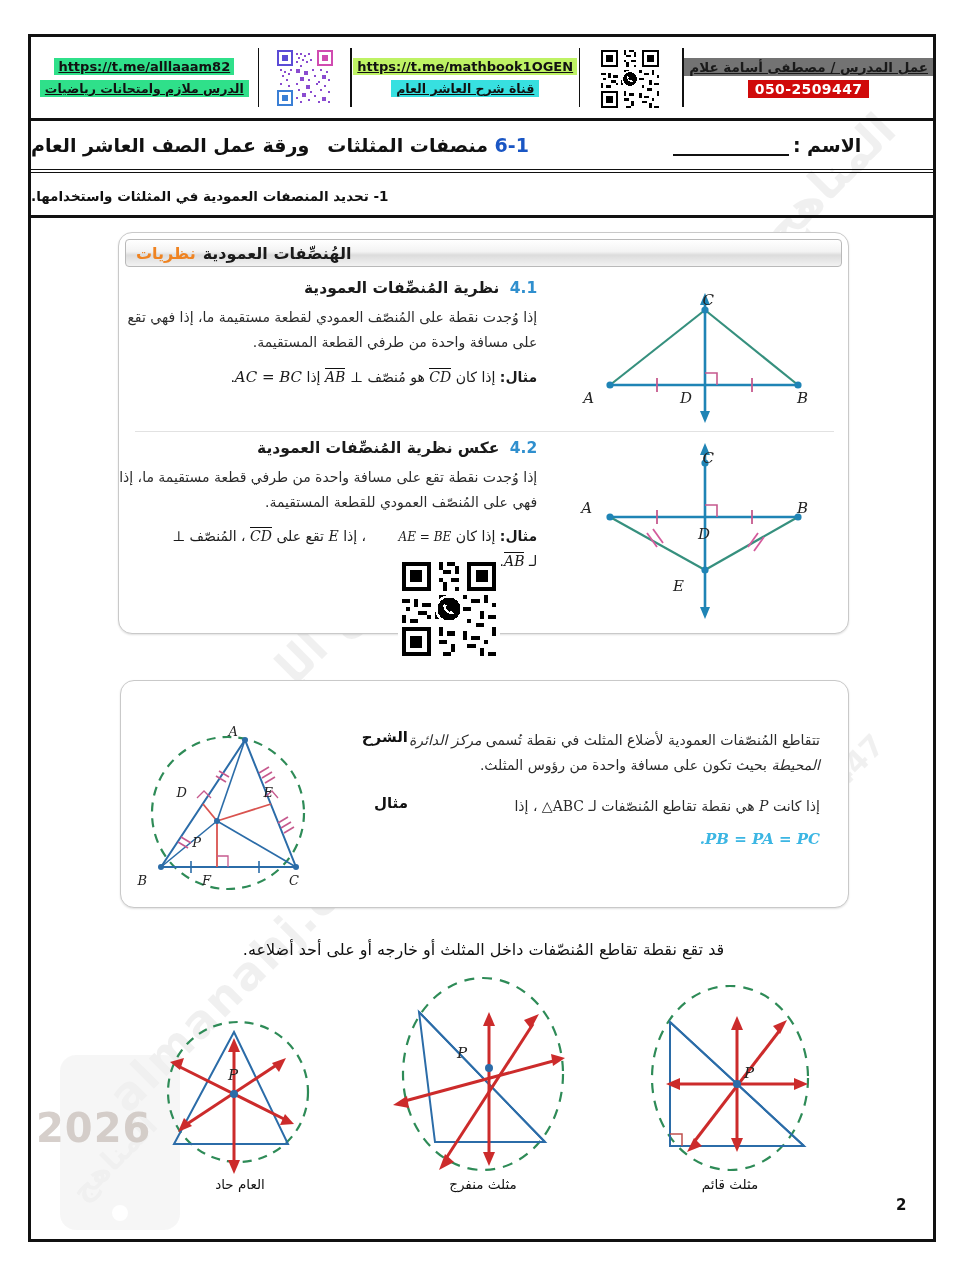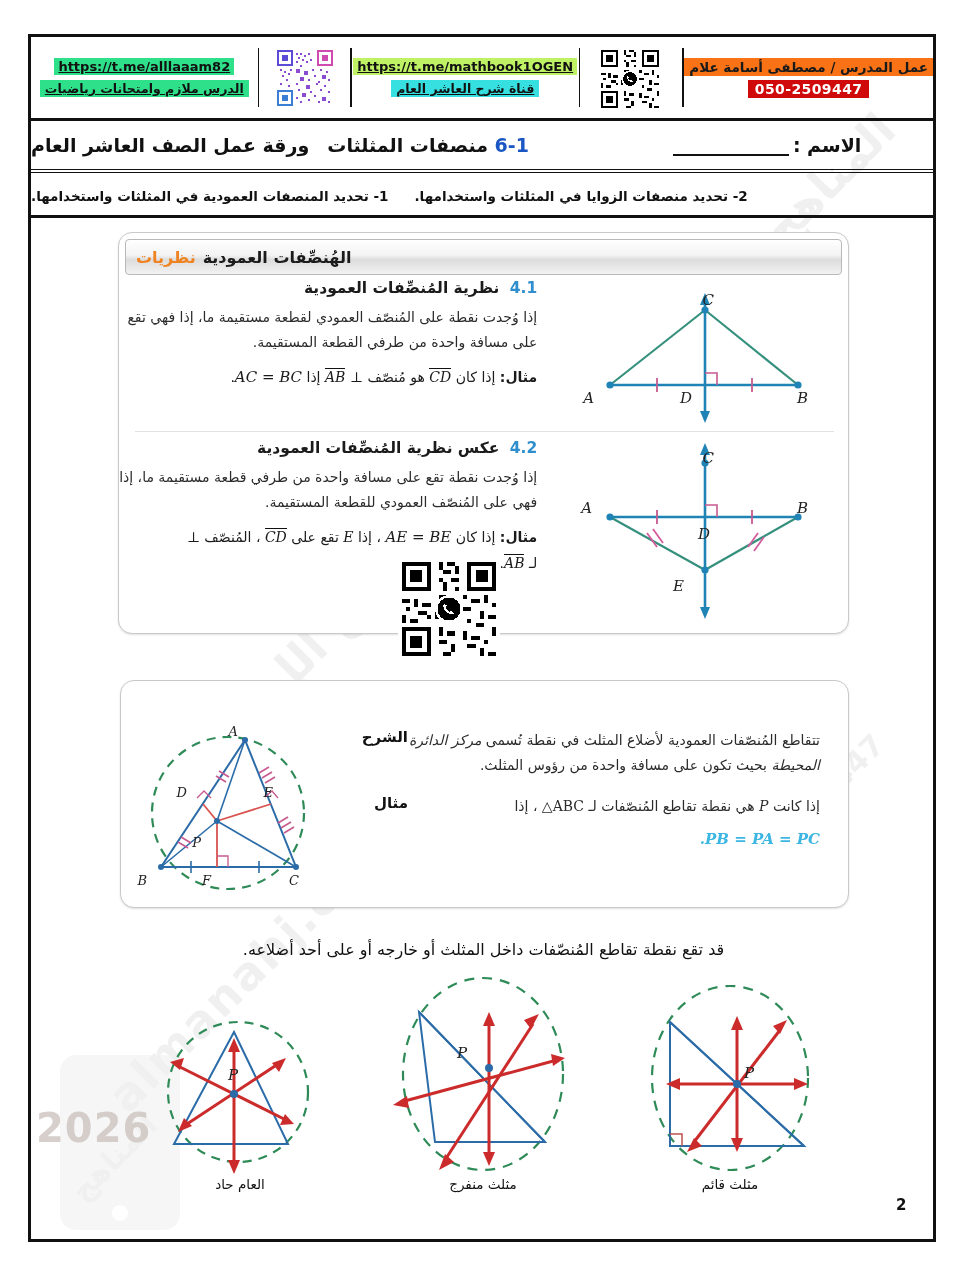--- a/index.html
+++ b/index.html
@@ -26,22 +26,22 @@
     margin-left:-8px;border-radius:50%;background:#fff;}
 
   
   .hdr{position:absolute;left:31px;top:37px;width:902px;height:84px;
        border-bottom:3px solid #111;box-sizing:border-box;display:flex;
        flex-direction:row-reverse;align-items:center;}
   .hdr-cell{display:flex;align-items:center;justify-content:center;height:100%;}
   .hdr-div{width:2px;height:72%;background:#111;}
 
   .contact-block{width:250px;display:flex;flex-direction:column;align-items:center;gap:4px;}
-  .teacher-line{background:#f97316;color:#1a1a1a;font-size:13.5px;font-weight:bold;
-      padding:1px 5px;white-space:nowrap;}
+  .teacher-line{background:#737373;color:#1a1a1a;font-size:13.5px;font-weight:bold;
+      padding:1px 5px;text-decoration:underline;white-space:nowrap;}
   .phone-line{background:#d00a0a;color:#ffffff;font-size:14px;font-weight:bold;
       padding:1px 7px;letter-spacing:.4px;direction:ltr;}
 
   .tg-block{width:240px;display:flex;flex-direction:column;align-items:center;gap:5px;}
   .tg-url{font-size:13px;font-weight:bold;text-decoration:underline;color:#111;
       background:#bef264;padding:1px 4px;direction:ltr;white-space:nowrap;}
   .tg-url.cyan{background:#2fe08a;}
   .tg-sub{font-size:12.5px;font-weight:bold;text-decoration:underline;color:#111;
       background:#37e0e0;padding:1px 5px;white-space:nowrap;}
   .tg-sub.green{background:#2fe08a;}
@@ -74,21 +74,21 @@
   .obj-item{font-size:13.5px;color:#111;font-weight:600;}
   .obj-1{margin-right:26px;}
   .obj-2{margin-right:120px;}
 
   
   .card{position:absolute;background:#fff;border:1px solid #c9c9c9;border-radius:14px;
       box-shadow:0 1px 2px rgba(0,0,0,.12);box-sizing:border-box;}
   .card-a{left:118px;top:232px;width:731px;height:402px;}
   .card-b{left:120px;top:680px;width:729px;height:228px;}
 
-  .bar{position:absolute;left:6px;top:6px;width:calc(100% - 12px);height:36px;
+  .bar{position:absolute;left:6px;top:6px;width:calc(100% - 12px);height:28px;
       border:1px solid #b9b9b9;border-radius:4px;
       background:linear-gradient(180deg,#ffffff 0%,#f3f3f3 45%,#dcdcdc 58%,#f2f2f2 100%);
       display:flex;flex-direction:row-reverse;align-items:center;padding:0 10px;
       box-sizing:border-box;gap:7px;}
   .bar .kw{color:#ef8321;font-size:16px;font-weight:bold;}
   .bar .ttl{color:#1b1b1b;font-size:16px;font-weight:bold;}
   .bar .num{color:#1b1b1b;font-size:15px;font-weight:bold;direction:ltr;}
 
   
   .thm{position:absolute;display:flex;flex-direction:row-reverse;}
@@ -296,21 +296,20 @@
     <span>منصفات المثلثات</span>
   </span>
   <span class="t-name">
     <span>الاسم :</span>
     <span class="blank"></span>
   </span>
 </div>
 
 <div class="obj-row">
   <span class="obj-item obj-1">1- تحديد المنصفات العمودية في المثلثات واستخدامها.</span>
-  <span class="obj-item obj-2">2- تحديد منصفات الزوايا في المثلثات واستخدامها.</span>
 </div>
 
 <div class="card card-a">
 
   <div class="bar">
     <span class="kw">نظريات</span>
     <span class="ttl">الهُنصِّفات العمودية</span>
   </div>
 
   <div class="thm" style="left:0;top:46px;width:731px;">
@@ -365,21 +364,21 @@
   <div class="thm" style="left:0;top:206px;width:731px;">
     <div class="thm-txt" style="width:420px;padding-right:14px;">
       <div class="thm-head">
         <span class="n">4.2</span>
         <span>عكس نظرية المُنصِّفات العمودية</span>
       </div>
       <div class="thm-body">إذا وُجدت نقطة تقع على مسافة واحدة من طرفي قطعة مستقيمة ما، إذا فهي على المُنصّف العمودي للقطعة المستقيمة.</div>
       <div class="thm-ex">
         <b>مثال:</b>
         <span>إذا كان</span>
-        <span class="mi" style="font-size:15px;">AE = BE</span>
+        <span class="mi" style="font-size:12px;margin-left:28px;">AE = BE</span>
         <span>، إذا</span>
         <span class="mi">E</span>
         <span>تقع على</span>
         <span class="mu">CD</span>
         <span>، المُنصّف</span>
         <span class="mr">⊥</span>
         <br>
         <span>لـ</span>
         <span class="mu">AB</span><span>.</span>
       </div>

